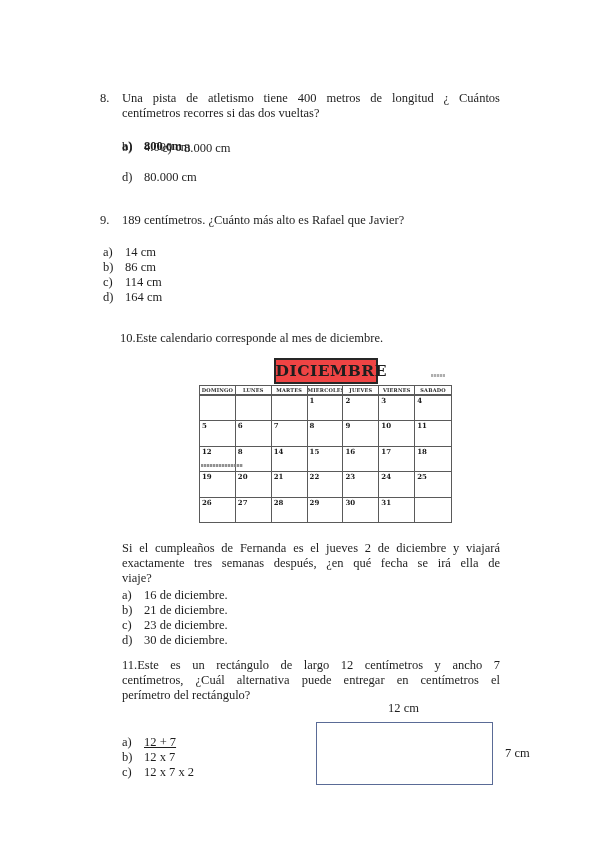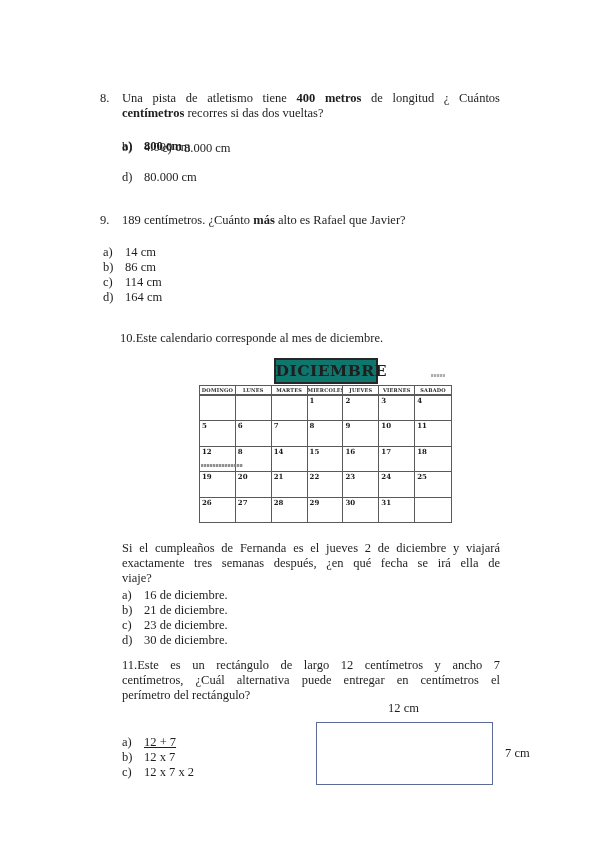--- a/index.html
+++ b/index.html
@@ -10,29 +10,29 @@
     background: #ffffff;
     font-family: "Liberation Serif", serif;
     color: #1e1e1e;
     overflow: hidden;
   }
   .abs { position: absolute; }
   .txt { font-size: 12.5px; line-height: 15px; white-space: nowrap; }
   .block { font-size: 12.5px; line-height: 15px; }
   .jline { text-align: justify; text-align-last: justify; }
   .opt-letter { display: inline-block; width: 22px; }
-  b { font-weight: bold; }
+  b { font-weight: normal; }
 
   
   .cal-wrap { width: 253px; }
   .cal-title-box {
     width: 100px;
     margin: 0 auto;
     border: 2px solid #262626;
-    background: #0f766e;
+    background: #ef4444;
     text-align: right;
     font-family: "DejaVu Serif", serif;
     font-weight: bold;
     font-size: 15.5px;
     letter-spacing: 0.5px;
     padding: 1px 0 2px 0;
     position: relative;
     z-index: 2;
   }
   .cal-grid-head {

